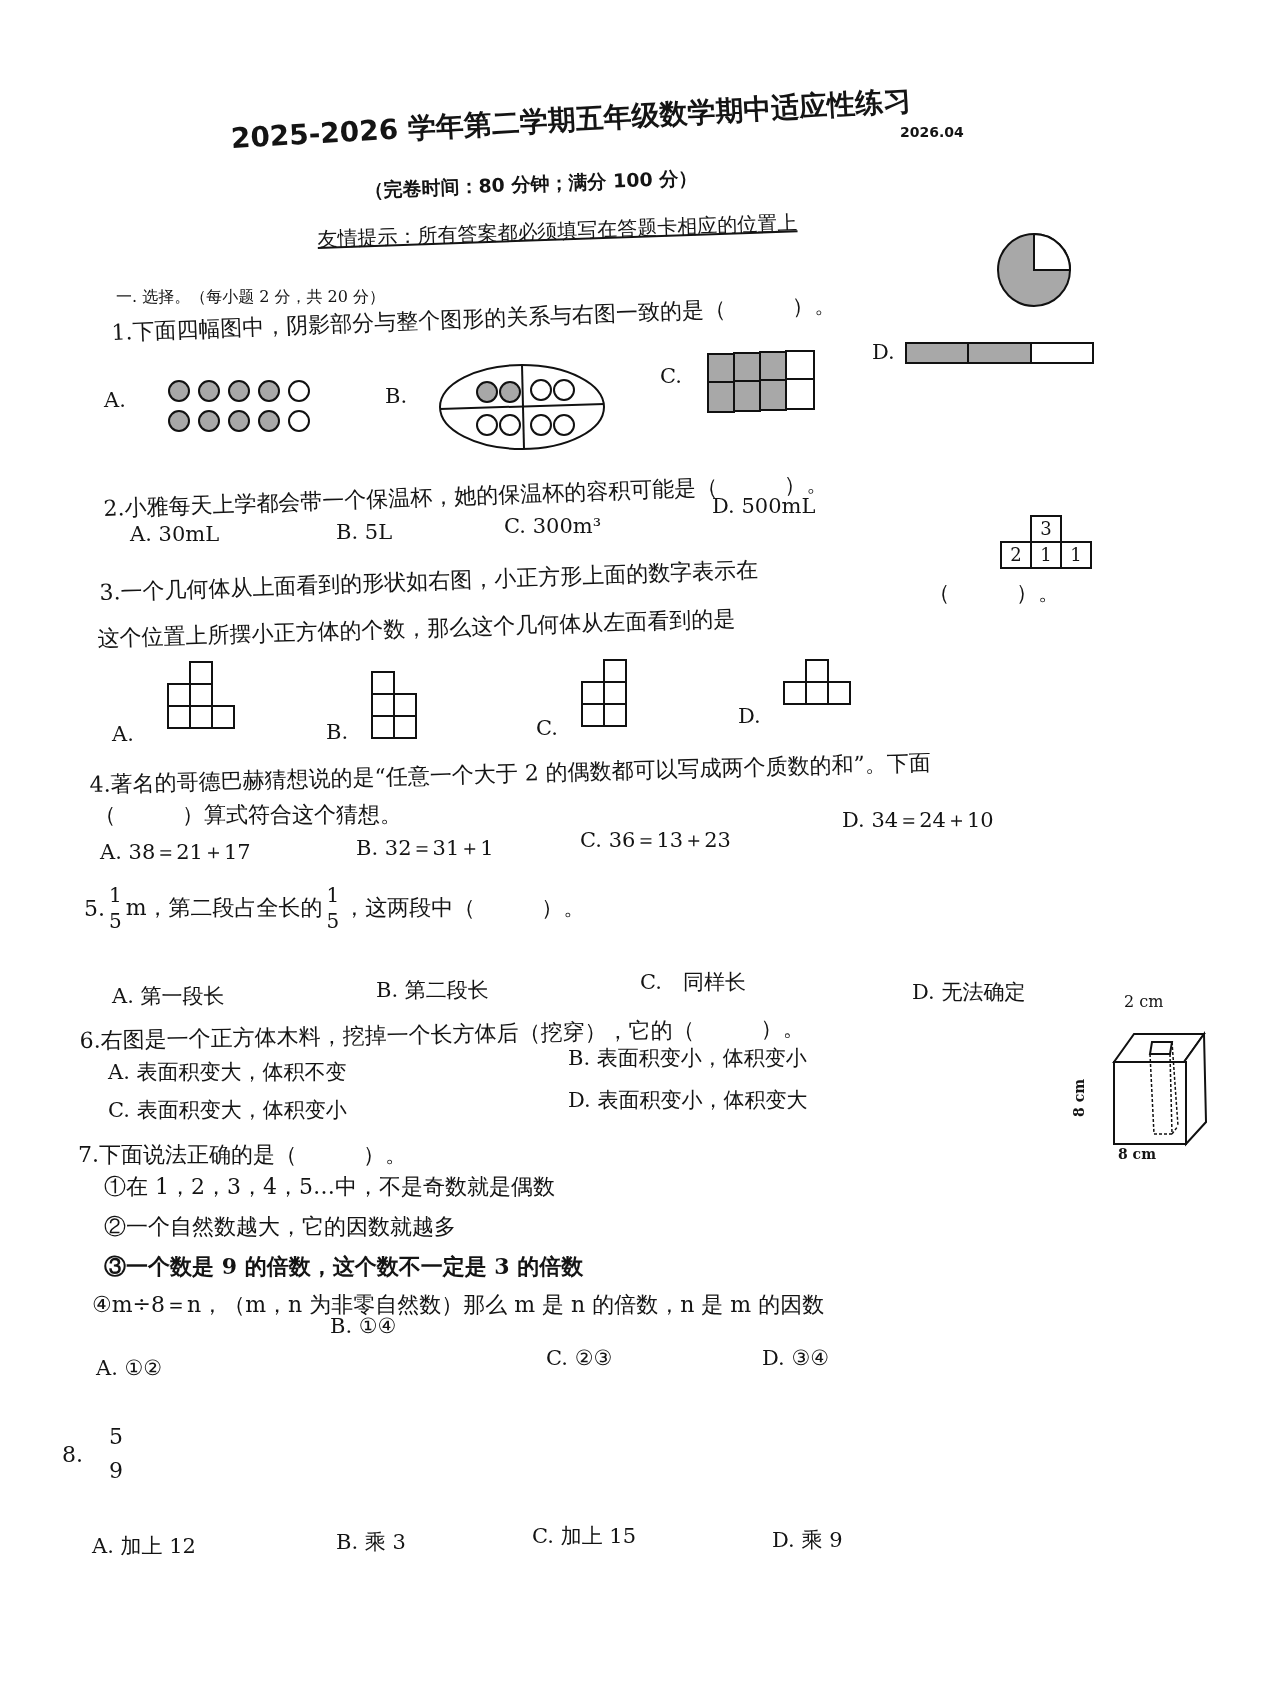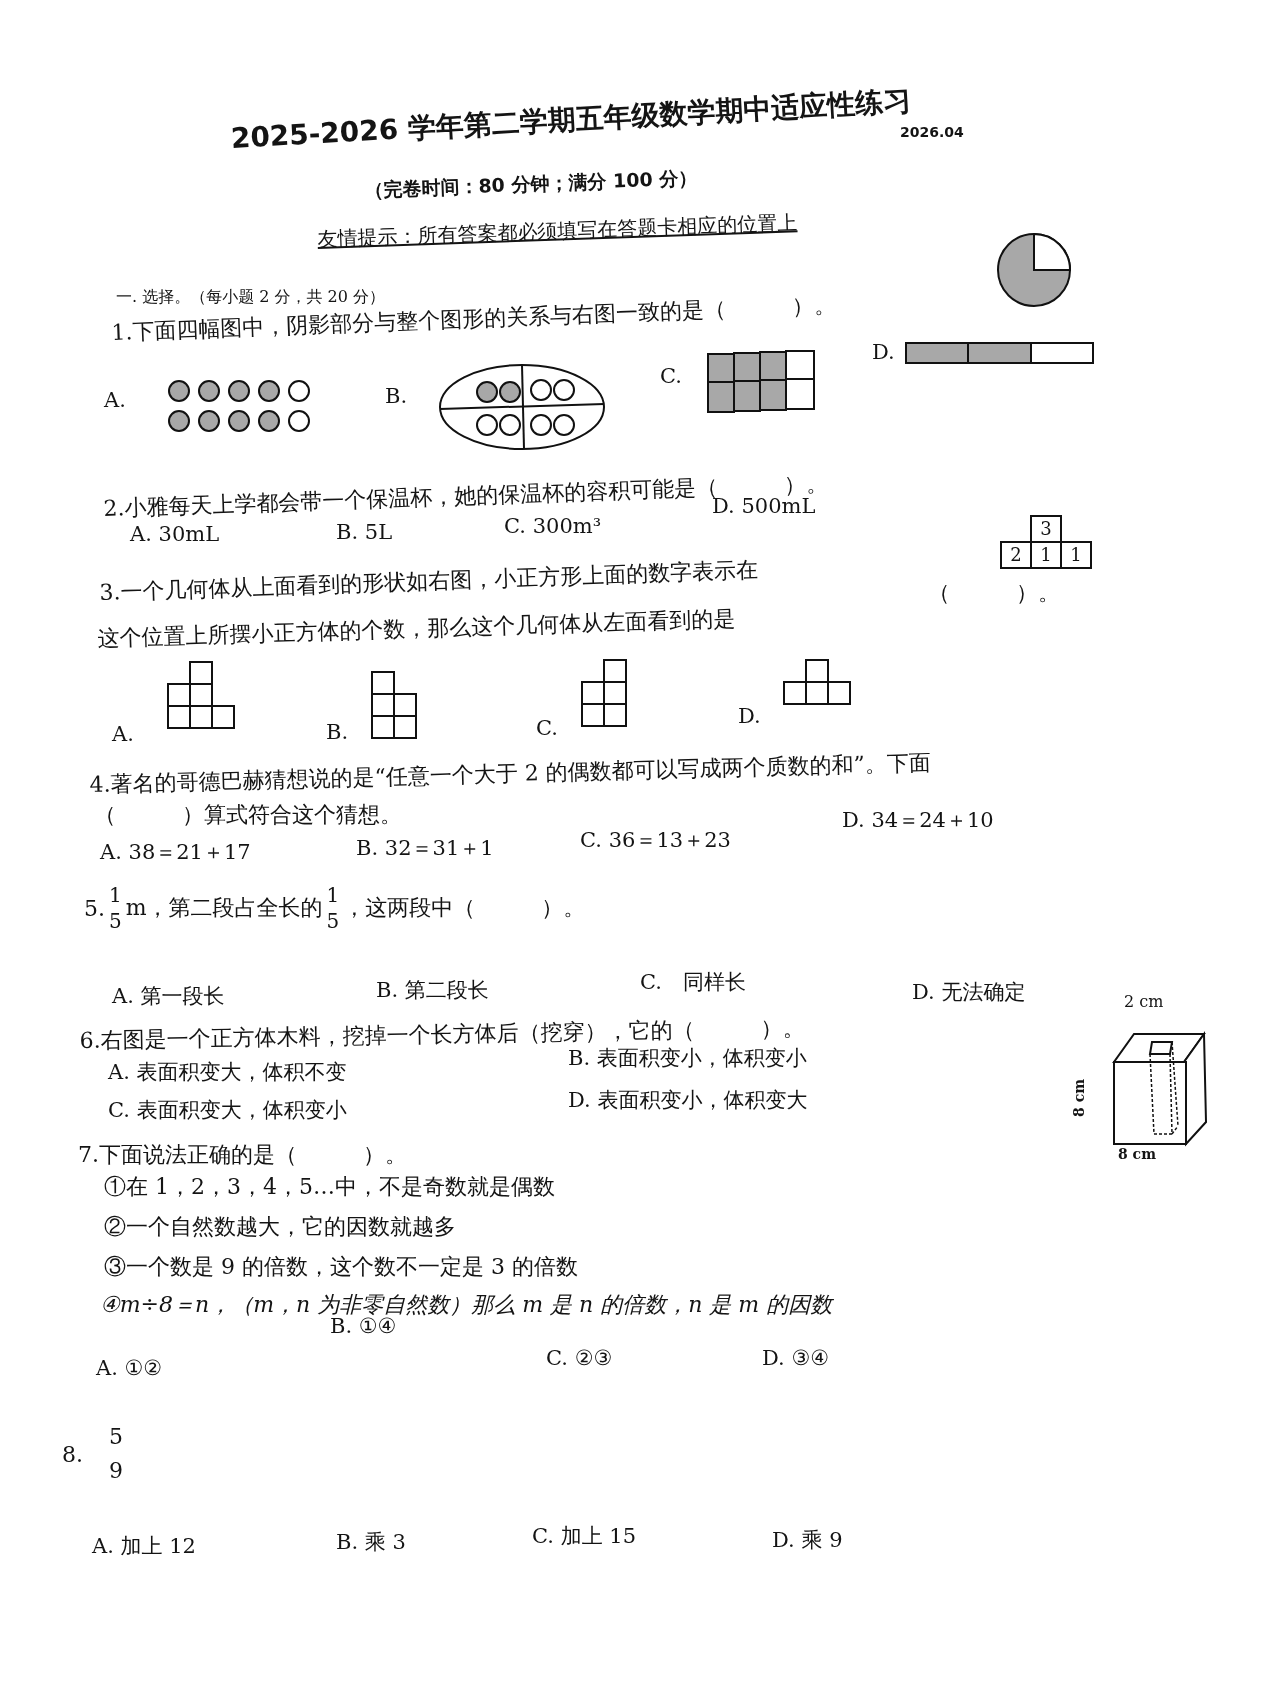--- a/index.html
+++ b/index.html
@@ -211,22 +211,22 @@
 </svg>
 <div class="abs" style="left:1124px;top:992px;font-size:16px;font-weight:normal;">2 cm</div>
 <div class="abs" style="left:1060px;top:1090px;font-size:14px;font-weight:bold;transform:rotate(-90deg);">8 cm</div>
 <div class="abs" style="left:1118px;top:1146px;font-size:14px;font-weight:bold;">8 cm</div>
 
 <div class="abs q" style="left:78px;top:1140px;">
   <span>7.</span><span>下面说法正确的是（　　　）。</span>
 </div>
 <div class="abs q" style="left:104px;top:1172px;">①在 1，2，3，4，5…中，不是奇数就是偶数</div>
 <div class="abs q" style="left:104px;top:1212px;">②一个自然数越大，它的因数就越多</div>
-<div class="abs q" style="left:104px;top:1252px;">③一个数是 9 的倍数，这个数不一定是 3 的倍数</div>
-<div class="abs q" style="left:100px;top:1290px;font-style:italic;">④m÷8＝n，（m，n 为非零自然数）那么 m 是 n 的倍数，n 是 m 的因数</div>
+<div class="abs q" style="left:104px;top:1252px;font-weight:bold;">③一个数是 9 的倍数，这个数不一定是 3 的倍数</div>
+<div class="abs q" style="left:92px;top:1290px;">④m÷8＝n，（m，n 为非零自然数）那么 m 是 n 的倍数，n 是 m 的因数</div>
 <div class="abs opt" style="left:96px;top:1356px;"><span>A.</span> <span>①②</span></div>
 <div class="abs opt" style="left:330px;top:1314px;"><span>B.</span> <span>①④</span></div>
 <div class="abs opt" style="left:546px;top:1346px;"><span>C.</span> <span>②③</span></div>
 <div class="abs opt" style="left:762px;top:1346px;"><span>D.</span> <span>③④</span></div>
 
 <div class="abs q" style="left:62px;top:1420px;display:flex;align-items:center;">
   <span style="margin-right:22px;">8.</span>
   <span class="frac" style="font-size:22px;line-height:34px;">
       <span>5</span>
       <span>9</span>

